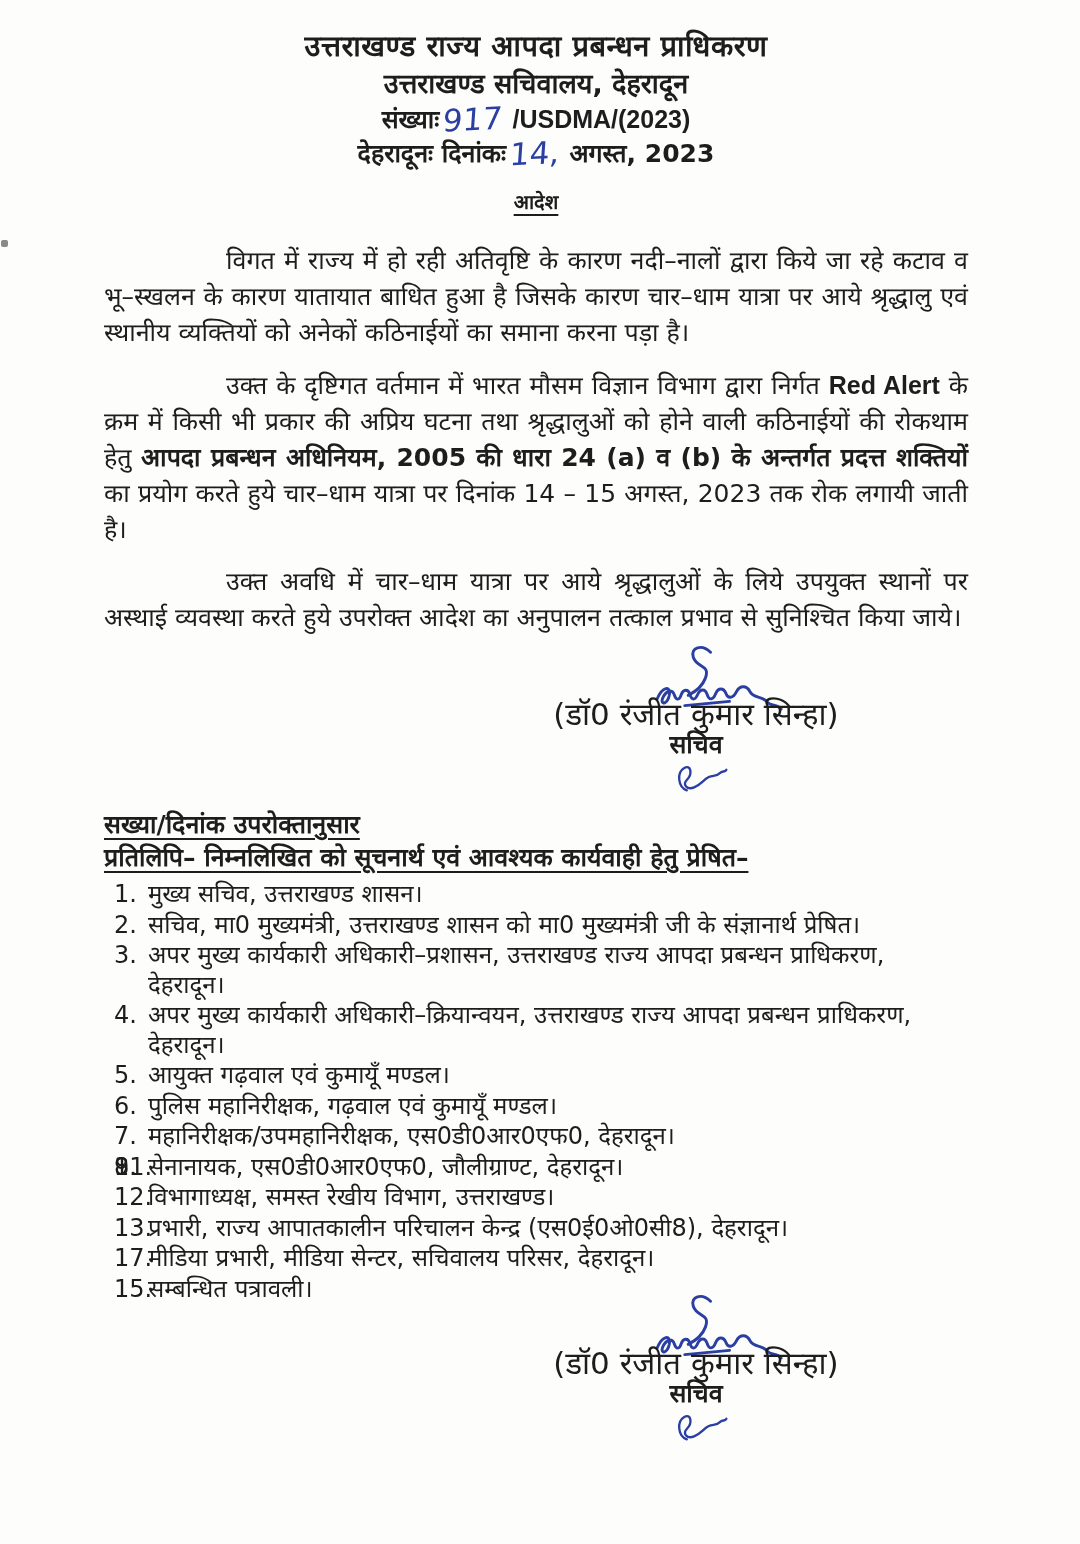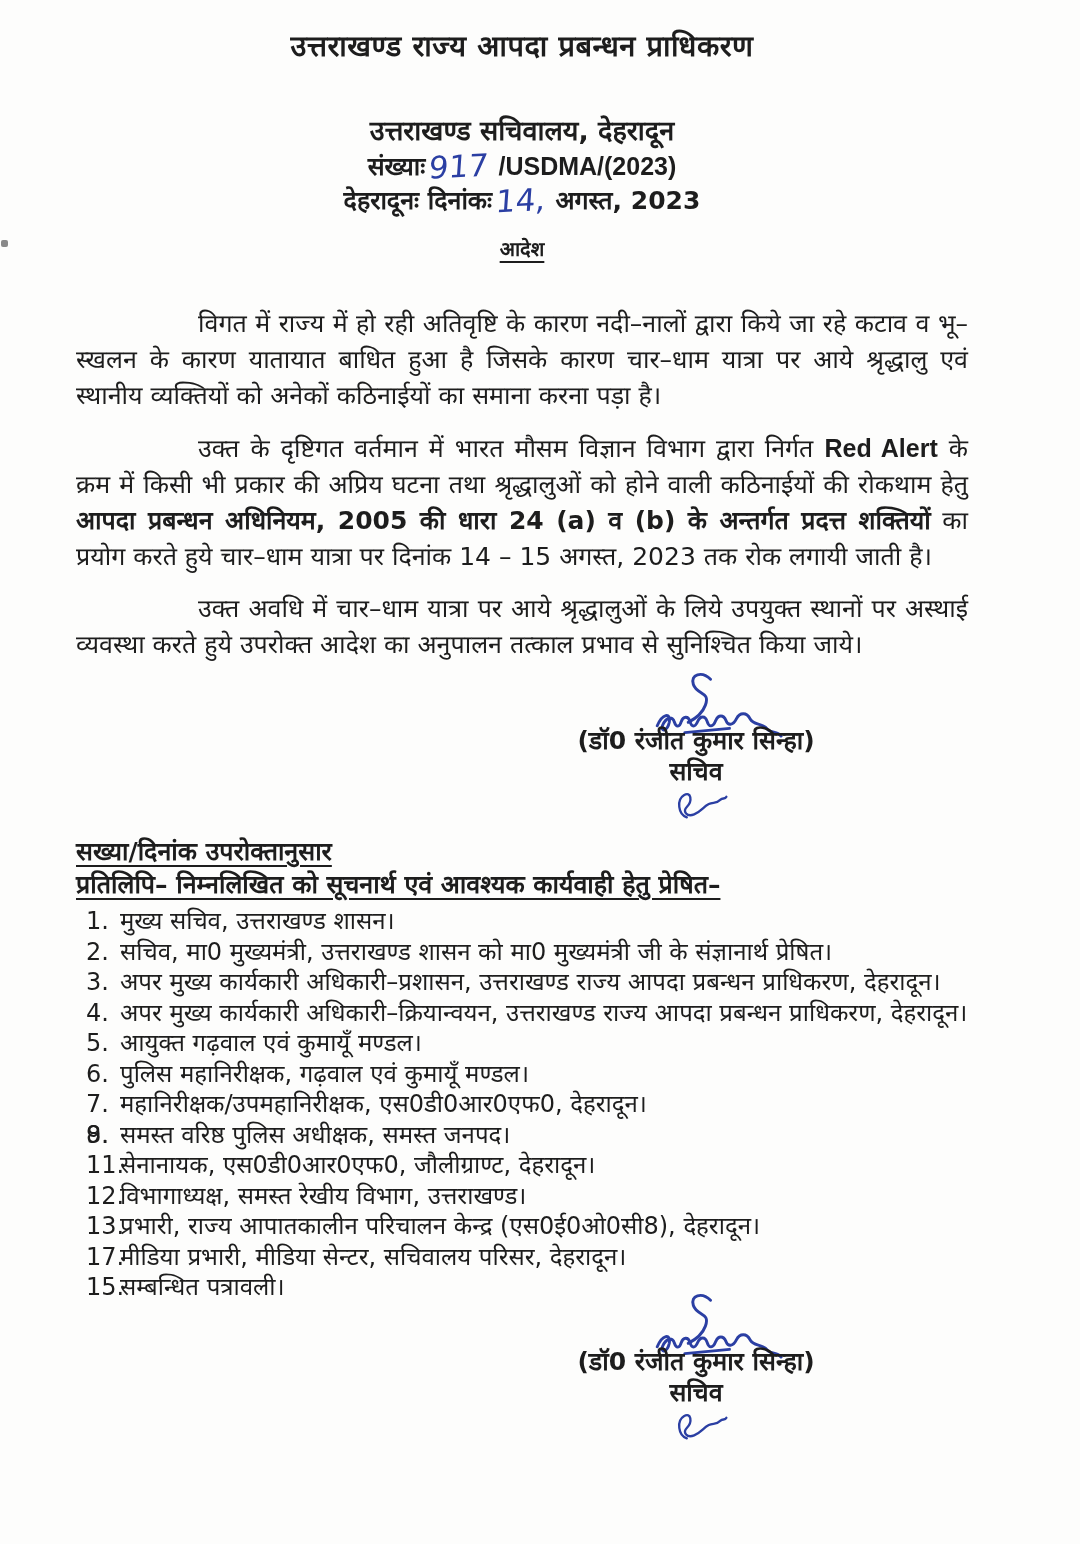--- a/index.html
+++ b/index.html
@@ -5,25 +5,25 @@
   html,body{margin:0;padding:0;background:#e8e8e8;}
   .page{
     position:relative;
     width:1080px;height:1544px;
     margin:0 auto;
     background:#fdfdfc;
     color:#1d1d1d;
     font-family:"DejaVu Sans","Liberation Sans",sans-serif;
     overflow:hidden;
     box-sizing:border-box;
-    padding:26px 112px 0 76px;
+    padding:26px 112px 0 104px;
   }
   .center{text-align:center;}
   .authority{font-size:29px;font-weight:bold;letter-spacing:.5px;line-height:40px;}
-  .secretariat{font-size:27px;font-weight:bold;line-height:36px;margin-top:47px;}
+  .secretariat{font-size:27px;font-weight:bold;line-height:36px;}
   .refline,.dateline{font-size:25px;font-weight:bold;line-height:34px;}
   .latin{font-family:Liberation Sans, sans-serif;font-weight:bold;}
   .hand{
     display:inline-block;color:var(--ink,#2b3fa3);
     font-size:31px;font-weight:500;line-height:1;
     transform:skewX(-7deg) rotate(-3deg);
     padding:0 10px 0 4px;vertical-align:-2px;
   }
   .order-heading{
     font-size:20px;font-weight:bold;margin-top:12px;line-height:38px;
@@ -32,21 +32,21 @@
   .para{
     font-size:25px;line-height:36px;text-align:justify;
     text-indent:122px;margin:0;margin-top:16px;
   }
   .para .b{font-weight:bold;}
   .sigblock{
     width:360px;margin-left:auto;margin-right:92px;
     text-align:center;position:relative;
   }
   .sigblock .sig-svg{display:block;margin:0 auto -30px auto;position:relative;left:18px;}
-  .signame{font-size:25px;font-weight:700;line-height:32px;position:relative;}
+  .signame{font-size:31px;font-weight:400;line-height:32px;position:relative;}
   .sigdesig{font-size:25px;font-weight:600;line-height:30px;}
   .sigblock .init-svg{display:block;margin:-2px auto 0 auto;position:relative;left:4px;}
   .copies{margin-top:6px;}
   .uline{
     font-size:25px;font-weight:bold;line-height:33px;
     text-decoration:underline;text-underline-offset:5px;text-decoration-thickness:2px;
   }
   .rlist{margin-top:6px;}
   .ritem{
     position:relative;padding-left:44px;
@@ -64,21 +64,21 @@
   <div class="speck"></div>
 
   <header>
     <div class="authority center">उत्तराखण्ड राज्य आपदा प्रबन्धन प्राधिकरण</div>
     <div class="secretariat center">उत्तराखण्ड सचिवालय, देहरादून</div>
     <div class="refline center"><span>संख्याः</span><span class="hand">917</span><span class="latin">/USDMA/(2023)</span></div>
     <div class="dateline center"><span>देहरादूनः दिनांकः</span><span class="hand">14,</span><span>अगस्त, 2023</span></div>
     <div class="order-heading center">आदेश</div>
   </header>
 
-  <p class="para" style="margin-top:38px">विगत में राज्य में हो रही अतिवृष्टि के कारण नदी–नालों द्वारा किये जा रहे कटाव व भू–स्खलन के कारण यातायात बाधित हुआ है जिसके कारण चार–धाम यात्रा पर आये श्रृद्धालु एवं स्थानीय व्यक्तियों को अनेकों कठिनाईयों का समाना करना पड़ा है।</p>
+  <p class="para" style="margin-top:22px">विगत में राज्य में हो रही अतिवृष्टि के कारण नदी–नालों द्वारा किये जा रहे कटाव व भू–स्खलन के कारण यातायात बाधित हुआ है जिसके कारण चार–धाम यात्रा पर आये श्रृद्धालु एवं स्थानीय व्यक्तियों को अनेकों कठिनाईयों का समाना करना पड़ा है।</p>
 
   <p class="para"><span>उक्त के दृष्टिगत वर्तमान में भारत मौसम विज्ञान विभाग द्वारा निर्गत </span><span class="latin">Red Alert</span><span> के क्रम में किसी भी प्रकार की अप्रिय घटना तथा श्रृद्धालुओं को होने वाली कठिनाईयों की रोकथाम हेतु </span><span class="b">आपदा प्रबन्धन अधिनियम, 2005 की धारा 24 (a) व (b) के अन्तर्गत प्रदत्त शक्तियों</span><span> का प्रयोग करते हुये चार–धाम यात्रा पर दिनांक 14 – 15 अगस्त, 2023 तक रोक लगायी जाती है।</span></p>
 
   <p class="para">उक्त अवधि में चार–धाम यात्रा पर आये श्रृद्धालुओं के लिये उपयुक्त स्थानों पर अस्थाई व्यवस्था करते हुये उपरोक्त आदेश का अनुपालन तत्काल प्रभाव से सुनिश्चित किया जाये।</p>
 
   <div class="sigblock" style="margin-top:6px">
     <svg class="ink sig-svg" width="180" height="86" viewBox="0 0 180 100" stroke-width="3.4">
       <path d="M86,12 C76,2 62,6 66,18 C70,30 86,26 80,42 C76,53 68,58 60,62"></path>
       <path d="M24,66 C30,52 40,50 38,62 C36,72 28,74 30,66 C34,56 42,54 44,62 C46,68 50,68 52,61 C54,55 60,54 62,61 C64,68 68,68 71,61 C74,54 80,54 82,61 C84,68 89,68 92,60 C95,53 101,53 104,60 C106,66 112,66 116,58 C120,50 128,50 132,58 C136,66 146,62 152,70 C156,75 164,72 168,78"></path>
       <path d="M56,74 L108,69"></path>
@@ -95,21 +95,21 @@
     <div class="uline">प्रतिलिपि– निम्नलिखित को सूचनार्थ एवं आवश्यक कार्यवाही हेतु प्रेषित–</div>
     <div class="rlist">
       <div class="ritem"><span class="rnum">1.</span><span>मुख्य सचिव, उत्तराखण्ड शासन।</span></div>
       <div class="ritem"><span class="rnum">2.</span><span>सचिव, मा0 मुख्यमंत्री, उत्तराखण्ड शासन को मा0 मुख्यमंत्री जी के संज्ञानार्थ प्रेषित।</span></div>
       <div class="ritem"><span class="rnum">3.</span><span>अपर मुख्य कार्यकारी अधिकारी–प्रशासन, उत्तराखण्ड राज्य आपदा प्रबन्धन प्राधिकरण, देहरादून।</span></div>
       <div class="ritem"><span class="rnum">4.</span><span>अपर मुख्य कार्यकारी अधिकारी–क्रियान्वयन, उत्तराखण्ड राज्य आपदा प्रबन्धन प्राधिकरण, देहरादून।</span></div>
       <div class="ritem"><span class="rnum">5.</span><span>आयुक्त गढ़वाल एवं कुमायूँ मण्डल।</span></div>
       <div class="ritem"><span class="rnum">6.</span><span>पुलिस महानिरीक्षक, गढ़वाल एवं कुमायूँ मण्डल।</span></div>
       <div class="ritem"><span class="rnum">7.</span><span>महानिरीक्षक/उपमहानिरीक्षक, एस0डी0आर0एफ0, देहरादून।</span></div>
       <div class="ritem"><span class="rnum">8.</span></div>
-      <div class="ritem"><span class="rnum">9.</span><span>समस्त वरिष्ठ पुलिस अधीक्षक, समस्त जनपद।</span></div>
+      <div class="ritem"><span class="rnum">9.</span></div>
       <div class="ritem"><span class="rnum">11.</span><span>सेनानायक, एस0डी0आर0एफ0, जौलीग्राण्ट, देहरादून।</span></div>
       <div class="ritem"><span class="rnum">12.</span><span>विभागाध्यक्ष, समस्त रेखीय विभाग, उत्तराखण्ड।</span></div>
       <div class="ritem"><span class="rnum">13.</span><span>प्रभारी, राज्य आपातकालीन परिचालन केन्द्र (एस0ई0ओ0सी8), देहरादून।</span></div>
       <div class="ritem"><span class="rnum">17.</span><span>मीडिया प्रभारी, मीडिया सेन्टर, सचिवालय परिसर, देहरादून।</span></div>
       <div class="ritem"><span class="rnum">15.</span><span>सम्बन्धित पत्रावली।</span></div>
     </div>
   </div>
 
   <div class="sigblock" style="margin-top:-14px">
     <svg class="ink sig-svg" width="180" height="86" viewBox="0 0 180 100" stroke-width="3.4">

